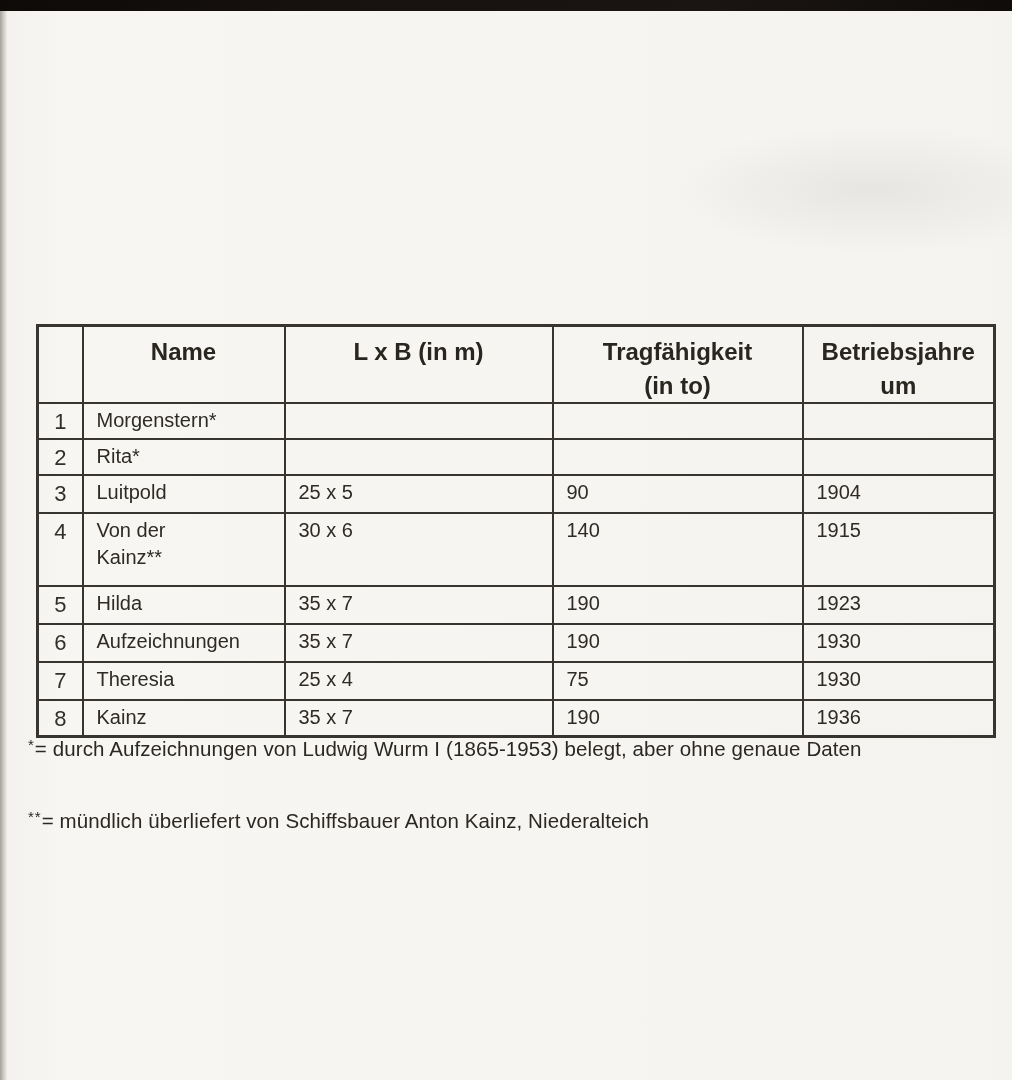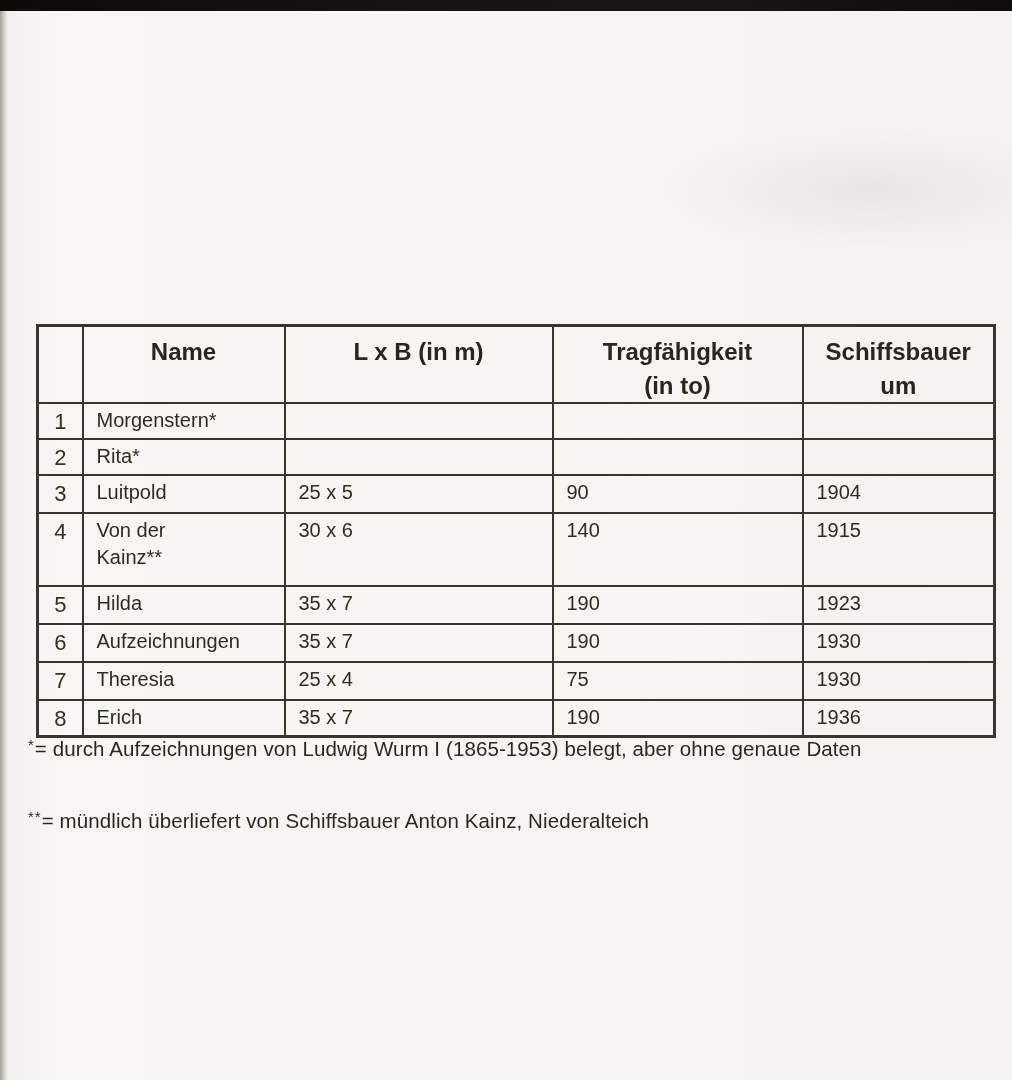--- a/index.html
+++ b/index.html
@@ -142,21 +142,21 @@
         <col class="c-capacity">
         <col class="c-years">
     </colgroup>
     <thead>
       <tr>
         <th></th>
         <th>Name</th>
         <th>L x B (in m)</th>
         <th>Tragfähigkeit
 (in to)</th>
-        <th>Schiffsbauer
+        <th>Betriebsjahre
 um</th>
       </tr>
     </thead>
     <tbody>
       <tr class="r-s">
         <td class="cell-index">1</td>
         <td>Morgenstern*</td>
         <td></td>
         <td></td>
         <td></td>
@@ -199,21 +199,21 @@
       </tr>
       <tr class="r-m">
         <td class="cell-index">7</td>
         <td>Theresia</td>
         <td>25 x 4</td>
         <td>75</td>
         <td>1930</td>
       </tr>
       <tr class="r-s">
         <td class="cell-index">8</td>
-        <td>Erich</td>
+        <td>Kainz</td>
         <td>35 x 7</td>
         <td>190</td>
         <td>1936</td>
       </tr>
     </tbody>
   </table>
 
   <div class="footnote footnote-1">
     <span class="fn-marker">*</span><span>= durch Aufzeichnungen von Ludwig Wurm I (1865-1953) belegt, aber ohne genaue Daten</span>
   </div>

